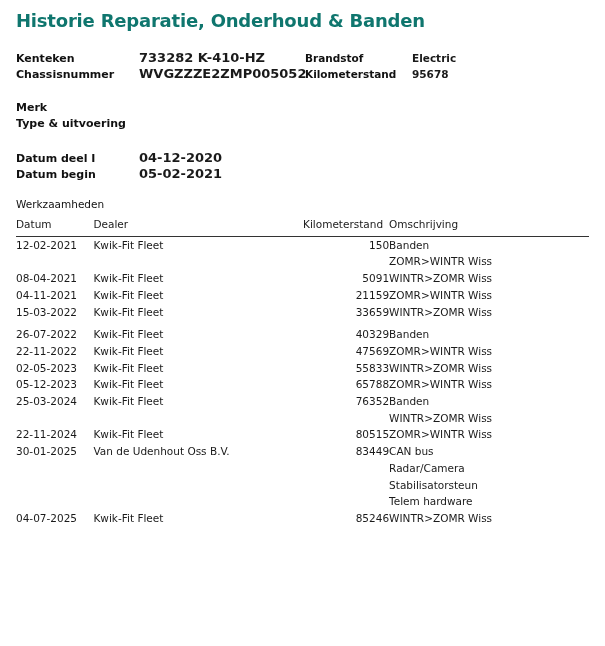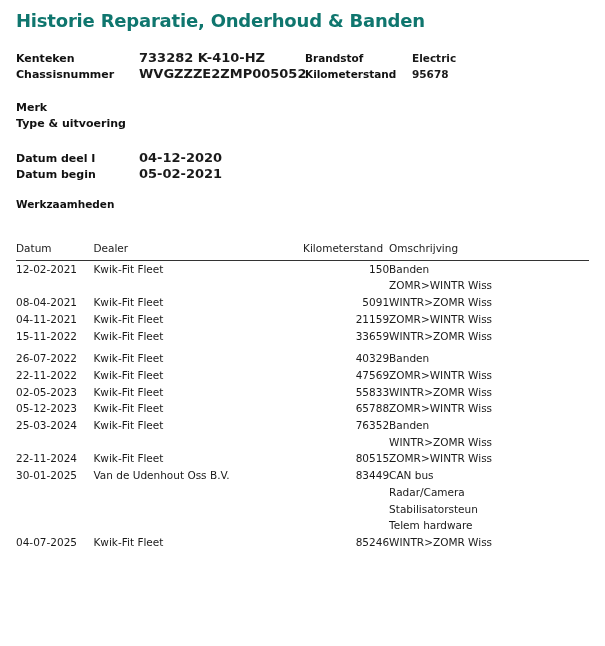--- a/index.html
+++ b/index.html
@@ -83,31 +83,30 @@
     color: #1a1a1a;
     flex: 1 1 auto;
   }
 
   
   .section-heading {
     position: absolute;
     left: 16px;
     top: 198px;
     font-size: 10.5px;
-    font-weight: bold;
+    font-weight: normal;
     color: #111111;
   }
 
   .works-table {
     position: absolute;
     left: 16px;
     top: 216px;
     width: 573px;
     border-collapse: collapse;
-    margin-top: 24px;
   }
   .works-table th,
   .works-table td {
     font-size: 10.5px;
     font-weight: normal;
     color: #1a1a1a;
     padding: 0;
     vertical-align: top;
     line-height: 16.7px;
     height: 16.7px;
@@ -208,21 +207,21 @@
           <td class="col-km">5091</td>
           <td class="col-oms">WINTR&gt;ZOMR Wiss</td>
         </tr>
         <tr>
           <td class="col-datum">04-11-2021</td>
           <td class="col-dealer">Kwik-Fit Fleet</td>
           <td class="col-km">21159</td>
           <td class="col-oms">ZOMR&gt;WINTR Wiss</td>
         </tr>
         <tr>
-          <td class="col-datum">15-11-2022</td>
+          <td class="col-datum">15-03-2022</td>
           <td class="col-dealer">Kwik-Fit Fleet</td>
           <td class="col-km">33659</td>
           <td class="col-oms">WINTR&gt;ZOMR Wiss</td>
         </tr>
         <tr class="gap">
           <td class="col-datum">26-07-2022</td>
           <td class="col-dealer">Kwik-Fit Fleet</td>
           <td class="col-km">40329</td>
           <td class="col-oms">Banden</td>
         </tr>

